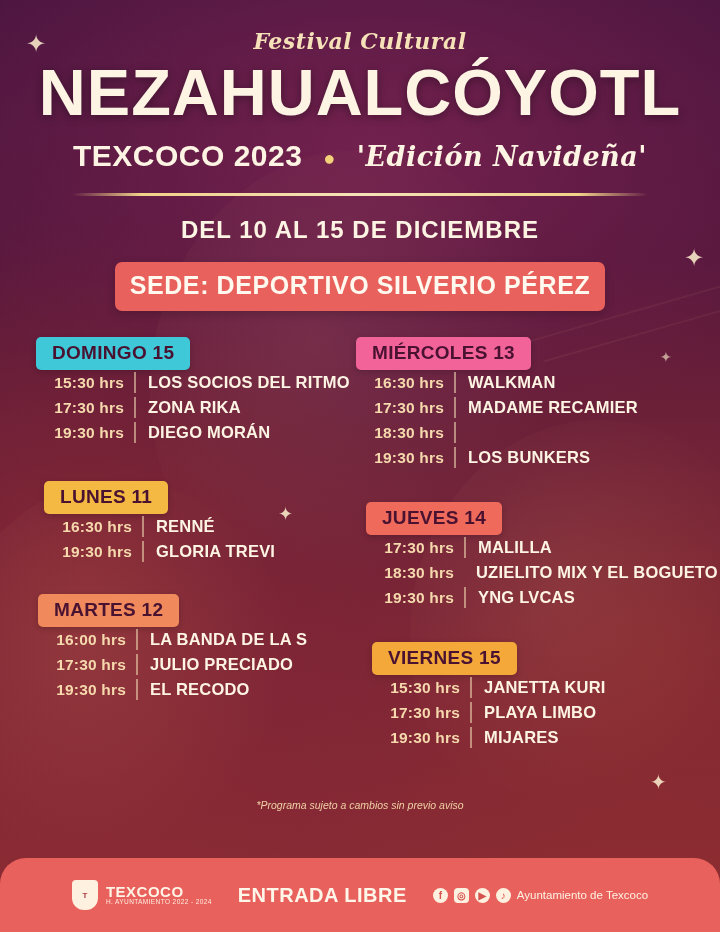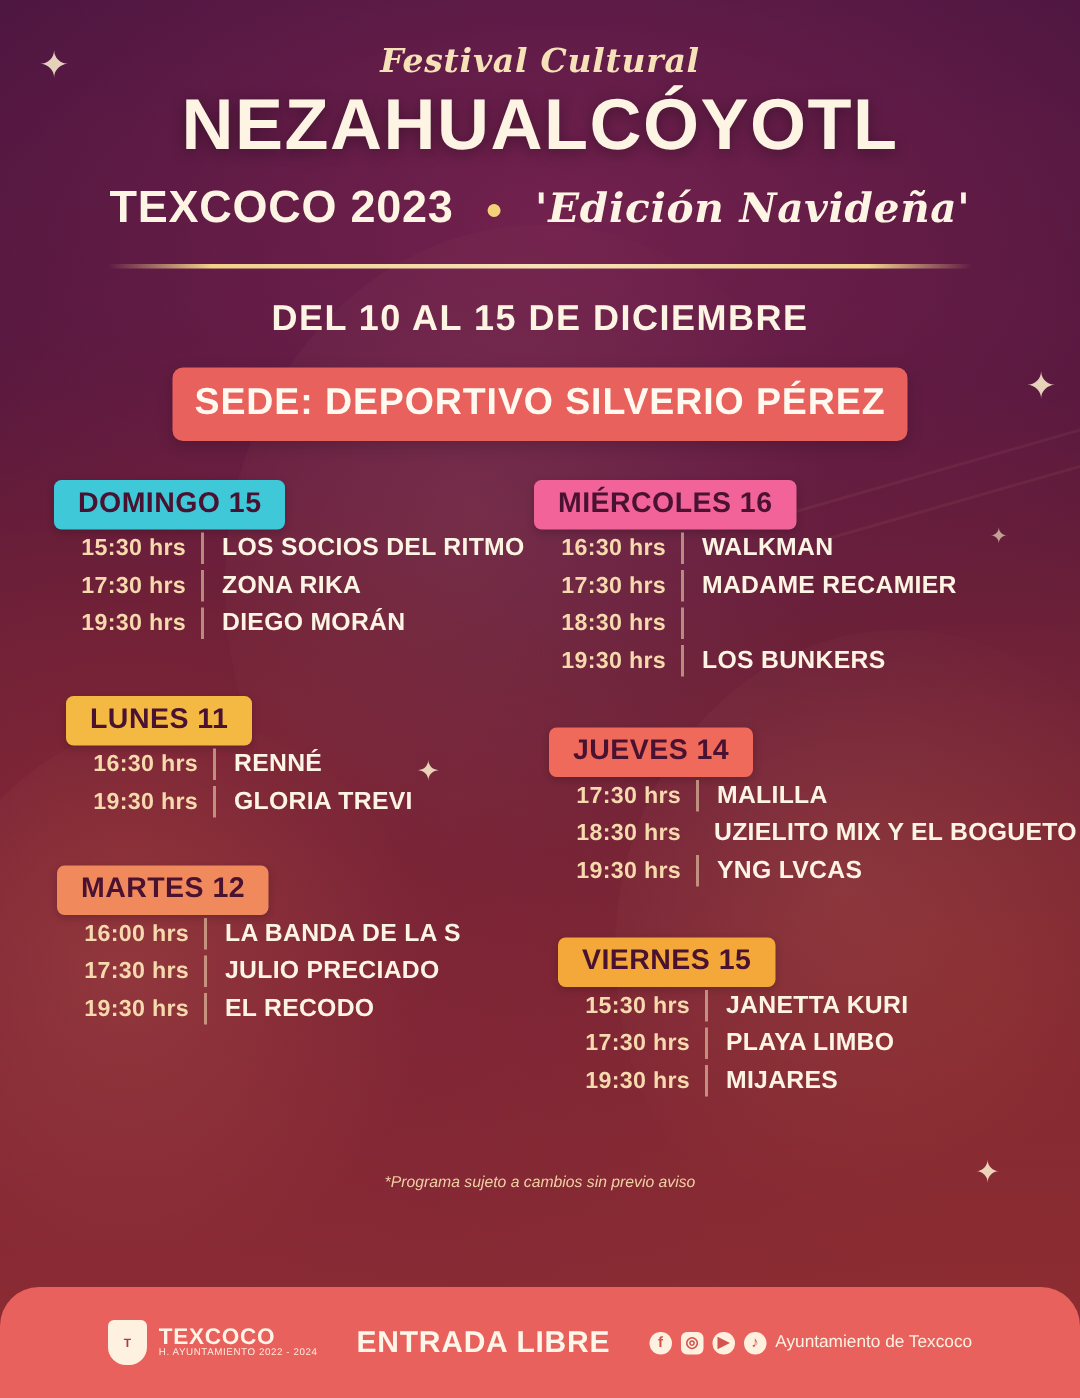--- a/index.html
+++ b/index.html
@@ -41,21 +41,21 @@
   .sp6{left:660px;top:350px;font-size:14px;opacity:.65;}
 
   .content{position:relative;z-index:3;}
 
   .fest{
     text-align:center;color:#f6e2b8;font-size:22px;letter-spacing:.5px;
     font-family:"DejaVu Serif", serif;font-style:italic;font-weight:bold;
     margin-top:28px;
   }
   .title{
-    text-align:center;color:#fdf4e3;font-size:48px;letter-spacing:1px;
+    text-align:center;color:#fdf4e3;font-size:65px;letter-spacing:1px;
     font-family:"Liberation Sans", sans-serif;font-weight:bold;
     margin-top:6px;line-height:1;
     text-shadow:0 2px 10px rgba(0,0,0,.35);
   }
   .subtitle{
     text-align:center;color:#fdf4e3;font-size:30px;margin-top:14px;
     font-weight:bold;letter-spacing:.5px;
   }
   .subtitle .dot{color:#f3d27a;font-size:20px;vertical-align:middle;margin:0 12px;}
   .subtitle .edicion{font-family:"DejaVu Serif", serif;font-style:italic;font-size:27px;}
@@ -200,21 +200,21 @@
                 <div class="act">JULIO PRECIADO</div>
               </div>
               <div class="row">
                 <div class="time">19:30 hrs</div>
                 <div class="sep"></div>
                 <div class="act">EL RECODO</div>
               </div>
             </div></div>
         </div>
       <div class="col col-right" id="col-right">
-          <div class="day"><div class="daytag" style="background: rgb(242, 99, 154);">MIÉRCOLES 16</div><div class="rows">
+          <div class="day"><div class="daytag" style="background: rgb(242, 99, 154);">MIÉRCOLES 13</div><div class="rows">
               <div class="row">
                 <div class="time">16:30 hrs</div>
                 <div class="sep"></div>
                 <div class="act">WALKMAN</div>
               </div>
               <div class="row">
                 <div class="time">17:30 hrs</div>
                 <div class="sep"></div>
                 <div class="act">MADAME RECAMIER</div>
               </div>

